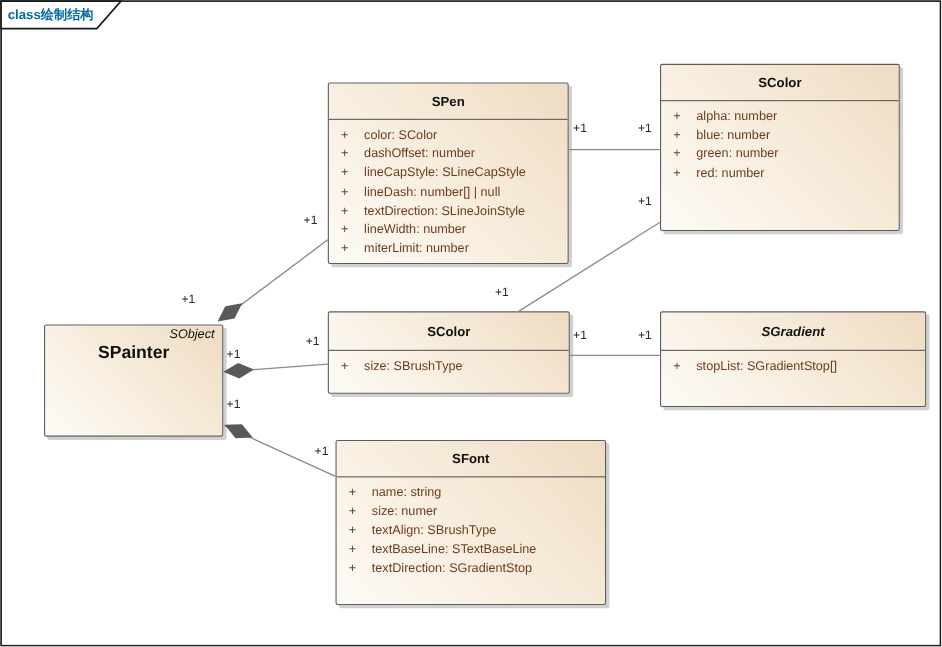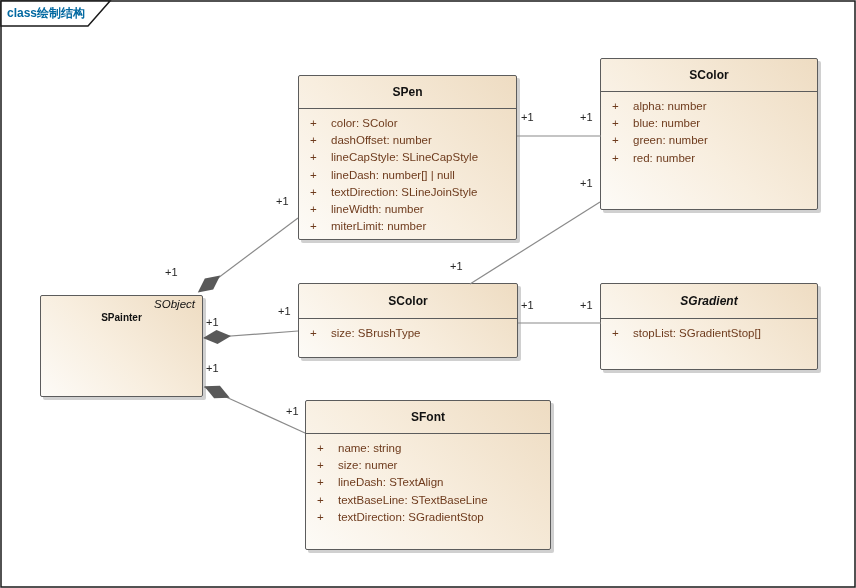--- a/index.html
+++ b/index.html
@@ -19,21 +19,21 @@
     height:33px; display:flex; align-items:center; justify-content:center;
     font-weight:bold; font-size:12px; color:#111;
     border-bottom:1.5px solid #5c5c5c; box-sizing:border-box;
   }
   .cls-title.t35{ height:35px; }
   .cls-title.italic{ font-style:italic; }
   .attrs{ padding-top:5px; }
   .attr-row{ display:flex; align-items:center; height:17.3px; font-size:11.5px; color:#6e3b1d; }
   .attr-vis{ width:21px; padding-left:11px; flex:none; }
   .parent-label{ text-align:right; padding:2px 7px 0 0; font-style:italic; font-size:11.5px; color:#111; }
-  .painter-name{ text-align:center; font-weight:bold; font-size:10px; color:#111; margin-top:2px; }
+  .painter-name{ text-align:center; font-weight:bold; font-size:16px; color:#111; margin-top:2px; }
   .mult{
     position:absolute; z-index:4; font-size:11px; color:#262626; line-height:12px;
   }
   .tab-label{
     position:absolute; left:7px; top:5px; z-index:4;
     font-size:12px; font-weight:bold; color:#0369a1; white-space:nowrap;
   }
 </style>
 </head>
 <body>
@@ -123,21 +123,21 @@
   <div class="cls" style="left:298px; top:283px; width:220px; height:75px;">
     <div class="cls-title t35">SColor</div>
     <div class="attrs">
       <div class="attr-row">
           <span class="attr-vis">+</span>
           <span>size: SBrushType</span>
         </div>
     </div>
   </div>
 
-  <div class="cls" style="left:600px; top:283px; width:218px; height:87px;">
+  <div class="cls" style="left:600px; top:283px; width:242px; height:87px;">
     <div class="cls-title t35 italic">SGradient</div>
     <div class="attrs">
       <div class="attr-row">
           <span class="attr-vis">+</span>
           <span>stopList: SGradientStop[]</span>
         </div>
     </div>
   </div>
 
   <div class="cls" style="left:305px; top:400px; width:246px; height:150px;">
@@ -146,21 +146,21 @@
       <div class="attr-row">
           <span class="attr-vis">+</span>
           <span>name: string</span>
         </div>
       <div class="attr-row">
           <span class="attr-vis">+</span>
           <span>size: numer</span>
         </div>
       <div class="attr-row">
           <span class="attr-vis">+</span>
-          <span>lineDash: STextAlign</span>
+          <span>textAlign: SBrushType</span>
         </div>
       <div class="attr-row">
           <span class="attr-vis">+</span>
           <span>textBaseLine: STextBaseLine</span>
         </div>
       <div class="attr-row">
           <span class="attr-vis">+</span>
           <span>textDirection: SGradientStop</span>
         </div>
     </div>

